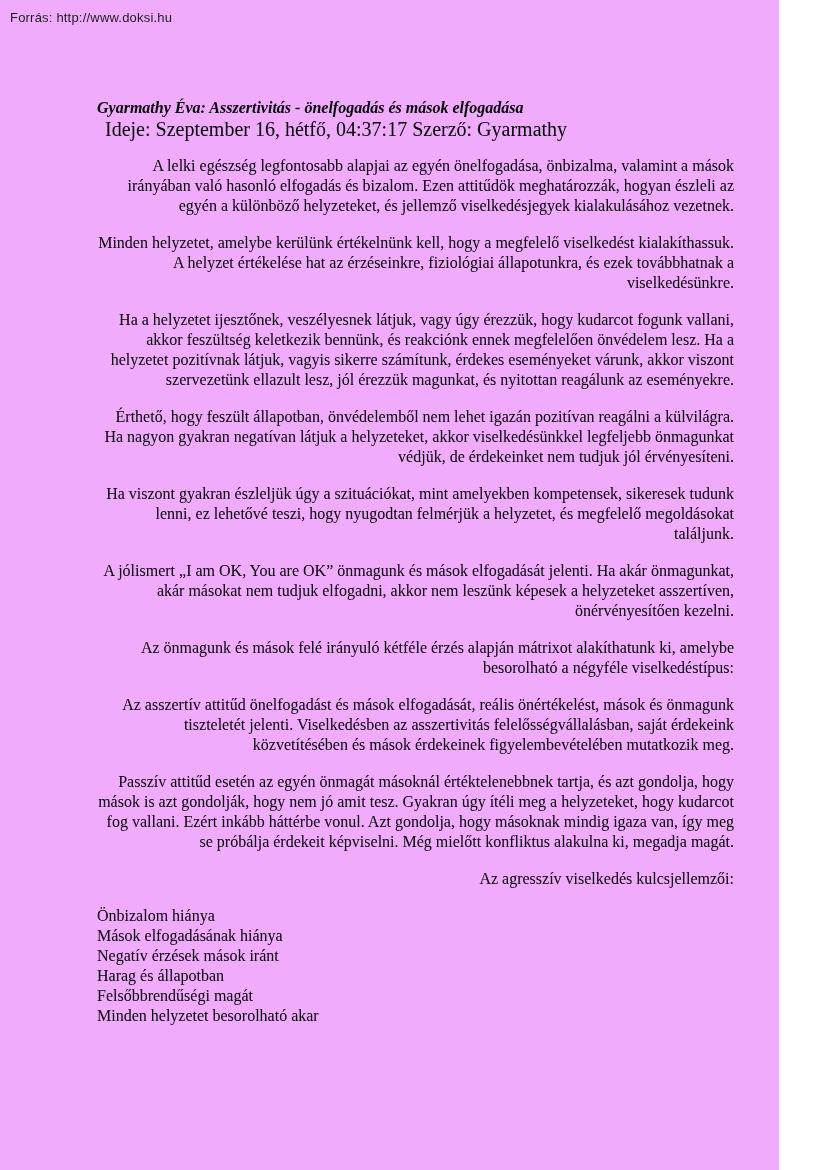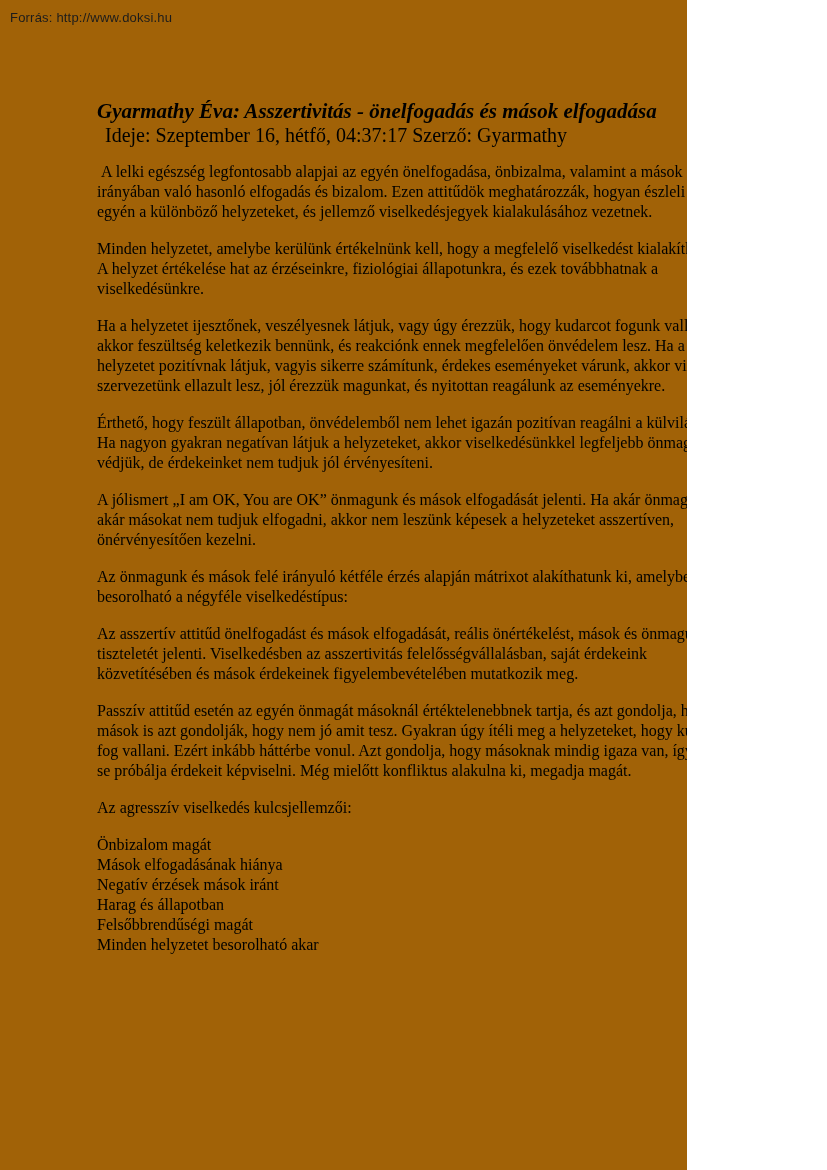--- a/index.html
+++ b/index.html
@@ -3,23 +3,23 @@
 <meta charset="utf-8">
 <title>Gyarmathy Éva: Asszertivitás</title>
 <style>
   html, body {
     margin: 0;
     padding: 0;
     background: #ffffff;
   }
   .page {
     position: relative;
-    width: 687px;
+    width: 779px;
     height: 1170px;
-    background: #a16207;
+    background: #f0abfc;
     overflow: hidden;
     font-family: "Liberation Serif", serif;
     color: #000000;
   }
   .source-line {
     position: absolute;
     left: 10px;
     top: 10px;
     font-family: "Liberation Sans", sans-serif;
     font-size: 13px;
@@ -28,38 +28,39 @@
   }
   .content {
     position: absolute;
     left: 97px;
     top: 99px;
     width: 637px;
   }
   .title {
     margin: 0;
     font-family: "Liberation Serif", serif;
-    font-size: 21px;
+    font-size: 16px;
     line-height: 1.15;
     font-weight: bold;
     font-style: italic;
     color: #000000;
   }
   .meta {
     margin: 2px 0 0 8px;
     font-size: 20px;
     line-height: 20px;
     color: #000000;
   }
   .body-text p {
     margin: 17px 0;
     font-size: 16px;
     line-height: 20px;
     white-space: pre-wrap;
     color: #000000;
+    text-align: right;
   }
   .char-list {
     margin: 17px 0 0 0;
     font-size: 16px;
     line-height: 20px;
   }
   .char-list .list-line {
     margin: 0;
   }
 </style>
@@ -74,29 +75,30 @@
 
     <h1 class="title">Gyarmathy Éva: Asszertivitás - önelfogadás és mások elfogadása</h1>
 
     <div class="meta">Ideje: Szeptember 16, hétfő, 04:37:17 Szerző: Gyarmathy</div>
 
     <div class="body-text">
       <p> A lelki egészség legfontosabb alapjai az egyén önelfogadása, önbizalma, valamint a mások irányában való hasonló elfogadás és bizalom. Ezen attitűdök meghatározzák, hogyan észleli az egyén a különböző helyzeteket, és jellemző viselkedésjegyek kialakulásához vezetnek.</p>
       <p>Minden helyzetet, amelybe kerülünk értékelnünk kell, hogy a megfelelő viselkedést kialakíthassuk. A helyzet értékelése hat az érzéseinkre, fiziológiai állapotunkra, és ezek továbbhatnak a viselkedésünkre.</p>
       <p>Ha a helyzetet ijesztőnek, veszélyesnek látjuk, vagy úgy érezzük, hogy kudarcot fogunk vallani, akkor feszültség keletkezik bennünk, és reakciónk ennek megfelelően önvédelem lesz. Ha a helyzetet pozitívnak látjuk, vagyis sikerre számítunk, érdekes eseményeket várunk, akkor viszont szervezetünk ellazult lesz, jól érezzük magunkat, és nyitottan reagálunk az eseményekre.</p>
       <p>Érthető, hogy feszült állapotban, önvédelemből nem lehet igazán pozitívan reagálni a külvilágra. Ha nagyon gyakran negatívan látjuk a helyzeteket, akkor viselkedésünkkel legfeljebb önmagunkat védjük, de érdekeinket nem tudjuk jól érvényesíteni.</p>
+      <p>Ha viszont gyakran észleljük úgy a szituációkat, mint amelyekben kompetensek, sikeresek tudunk lenni, ez lehetővé teszi, hogy nyugodtan felmérjük a helyzetet, és megfelelő megoldásokat találjunk.</p>
       <p>A jólismert „I am OK, You are OK” önmagunk és mások elfogadását jelenti. Ha akár önmagunkat, akár másokat nem tudjuk elfogadni, akkor nem leszünk képesek a helyzeteket asszertíven, önérvényesítően kezelni.</p>
       <p>Az önmagunk és mások felé irányuló kétféle érzés alapján mátrixot alakíthatunk ki, amelybe besorolható a négyféle viselkedéstípus:</p>
       <p>Az asszertív attitűd önelfogadást és mások elfogadását, reális önértékelést, mások és önmagunk tiszteletét jelenti. Viselkedésben az asszertivitás felelősségvállalásban, saját érdekeink közvetítésében és mások érdekeinek figyelembevételében mutatkozik meg.</p>
       <p>Passzív attitűd esetén az egyén önmagát másoknál értéktelenebbnek tartja, és azt gondolja, hogy mások is azt gondolják, hogy nem jó amit tesz. Gyakran úgy ítéli meg a helyzeteket, hogy kudarcot fog vallani. Ezért inkább háttérbe vonul. Azt gondolja, hogy másoknak mindig igaza van, így meg se próbálja érdekeit képviselni. Még mielőtt konfliktus alakulna ki, megadja magát.</p>
       <p>Az agresszív viselkedés kulcsjellemzői:</p>
     </div>
 
     <div class="char-list">
-      <div class="list-line">Önbizalom magát</div>
+      <div class="list-line">Önbizalom hiánya</div>
       <div class="list-line">Mások elfogadásának hiánya</div>
       <div class="list-line">Negatív érzések mások iránt</div>
       <div class="list-line">Harag és állapotban</div>
       <div class="list-line">Felsőbbrendűségi magát</div>
       <div class="list-line">Minden helyzetet besorolható akar</div>
     </div>
 
   </div>
 </div>
 

